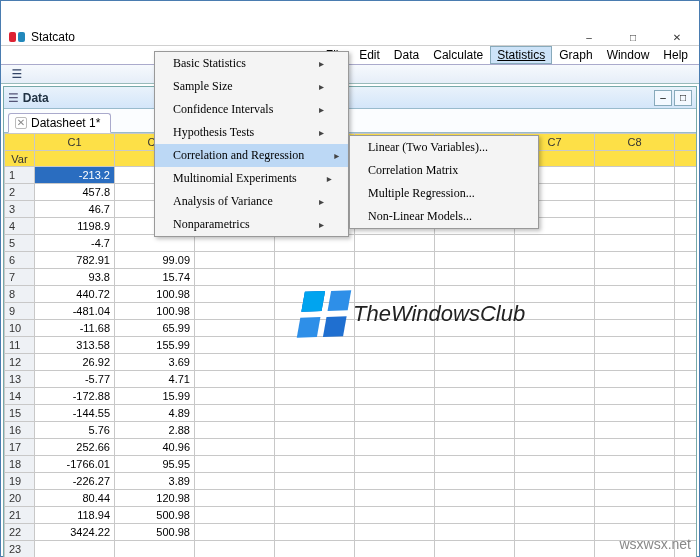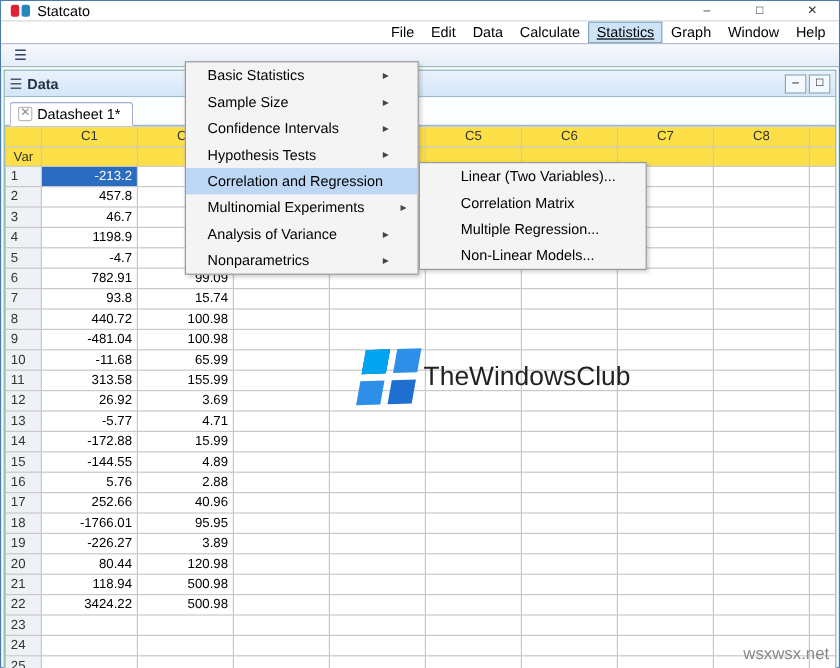--- a/index.html
+++ b/index.html
@@ -1,18 +1,18 @@
 <!DOCTYPE html>
 <html><head>
 <meta charset="utf-8">
 <style>
   * { box-sizing: border-box; }
   html, body { margin: 0; padding: 0; font-family: "Segoe UI", Tahoma, sans-serif; font-size: 12px; background: #fff; color: #000; height: 100%; overflow: hidden; }
   .window { width: 700px; height: 557px; border: 1px solid #4a7cb0; display: flex; flex-direction: column; background: #fff; position: relative; }
-  .titlebar { height: 30px; display: flex; align-items: center; background: #fff; border-bottom: 1px solid #d0d0d0; }
+  .titlebar { height: 30px; display: flex; align-items: center; background: #fff; border-bottom: 1px solid #d0d0d0; margin-top: 28px; }
   .titlebar .icon-app { width: 16px; height: 16px; margin: 0 6px 0 8px; position: relative; }
   .titlebar .icon-app::before, .titlebar .icon-app::after { content:""; position:absolute; width:7px; height:10px; border-radius:2px; }
   .titlebar .icon-app::before { left:0; top:3px; background:#d23; }
   .titlebar .icon-app::after { right:0; top:3px; background:#28b; }
   .titlebar .title { flex: 0 0 auto; }
   .titlebar .spacer { flex: 1; }
   .titlebar .win-controls { display: flex; height: 100%; }
   .win-btn { width: 44px; height: 100%; display:flex; align-items:center; justify-content:center; font-family: "Segoe UI Symbol", sans-serif; font-size: 10px; color:#333; }
   .menubar { height: 20px; display: flex; align-items: center; padding: 0 4px; background: #fff; border-bottom: 1px solid #aac; justify-content: flex-end; }
   .menubar .menu { padding: 2px 7px; cursor: default; }
@@ -32,26 +32,26 @@
   table.sheet { border-collapse: collapse; table-layout: fixed; width: 100%; }
   table.sheet th, table.sheet td { border: 1px solid #c8c8c8; height: 17px; padding: 0 4px; font-size: 11px; background: #fff; }
   table.sheet th { background: #fde047; font-weight: normal; text-align: center; color:#333; }
   table.sheet th.corner { width: 30px; }
   table.sheet td.rowhead { background: #eef1f5; text-align: left; width:30px; padding-left:4px; color:#333;}
   table.sheet td.num { text-align: right; }
   table.sheet tr.varrow th { height: 16px; }
   table.sheet td.sel { background: #2a6dc0; color:#fff;padding-left:20px; }
   .col-c { width: 80px; }
   .dropdown { position: absolute; background: #f4f4f4; border: 1px solid #999; box-shadow: 2px 2px 4px rgba(0,0,0,.25); z-index: 50; }
-  .dropdown .item { padding: 4px 24px 4px 18px; white-space: nowrap; display:flex; align-items:center; justify-content:space-between; gap: 30px; font-size:12px;}
+  .dropdown .item { padding: 4px 24px 4px 18px; white-space: nowrap; display:flex; align-items:center; justify-content:space-between; gap: 30px; font-size:12px;font-family:Liberation Serif, serif;}
   .dropdown .item .arrow { color:#444; font-size:10px; }
   .dropdown .item.hl { background: #bcd8f5; }
   .dd1 { top: 50px; left: 153px; width: 195px; }
-  .dd2 { top: 134px; left: 348px; width: 190px; padding-left: 16px; }
-  .watermark { position: absolute; top: 290px; left: 300px; display:flex; align-items:center; gap:6px; z-index:5; pointer-events:none;}
+  .dd2 { top: 134px; left: 348px; width: 190px; }
+  .watermark { position: absolute; top: 290px; left: 300px; display:flex; align-items:center; gap:6px; z-index:5; pointer-events:none;font-style:italic;}
   .watermark .flag { position:relative; width:46px; height:46px; transform: skewX(-12deg) rotate(-2deg);}
   .watermark .flag::before,.watermark .flag::after{content:"";position:absolute;width:20px;height:20px;background:#00a4ef;}
   .watermark .flag .a{position:absolute;width:20px;height:20px;background:#1f6fd0;}
   .watermark .txt { font-size: 22px; color:#222; }
   .credit { position:absolute; bottom:4px; right:8px; font-size:14px; color:#888; z-index:60;}
 </style>
 </head>
 <body>
 
 <div class="window">

